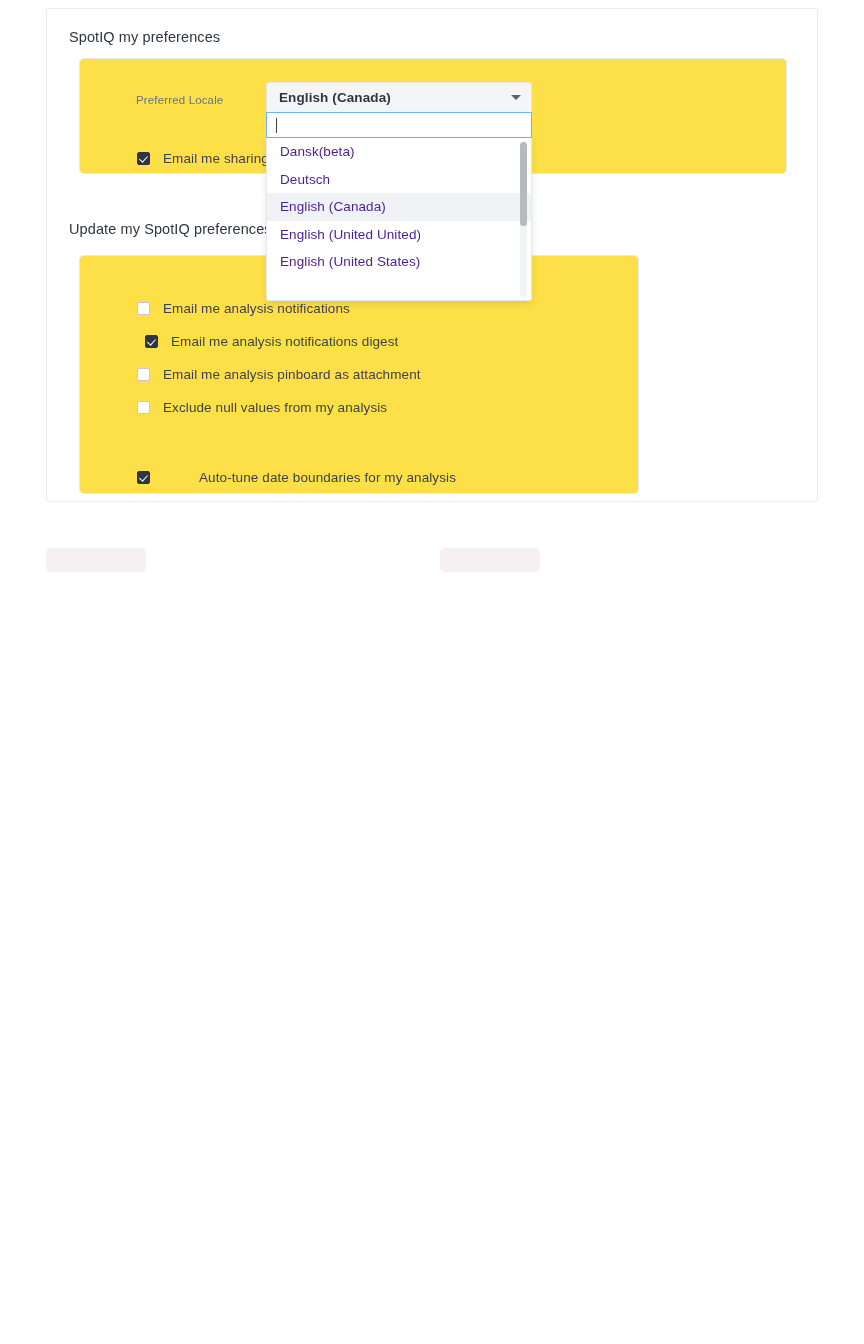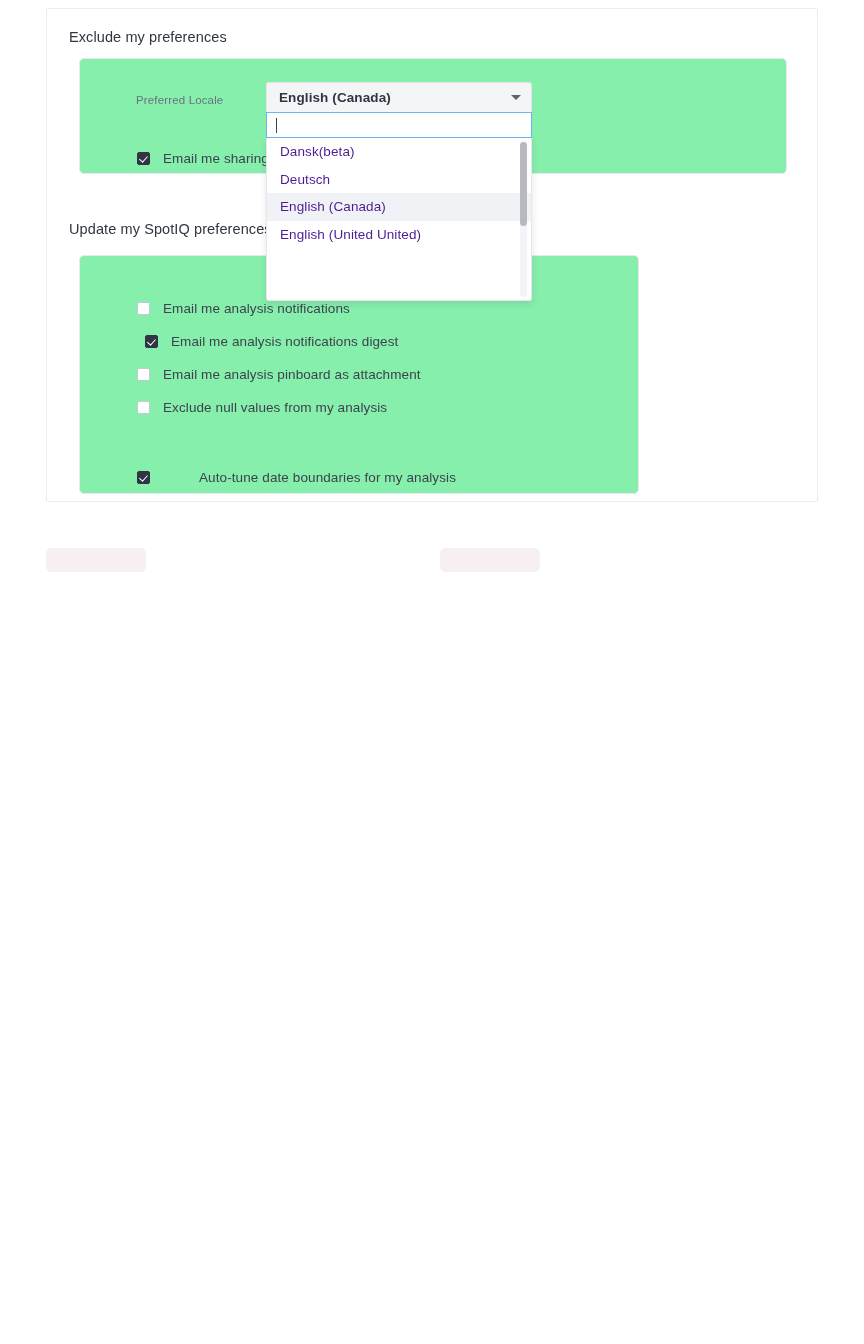--- a/index.html
+++ b/index.html
@@ -36,21 +36,21 @@
     letter-spacing: 0.1px;
     white-space: nowrap;
   }
   .heading-prefs  { left: 22px; top: 20px; }
   .heading-spotiq { left: 22px; top: 212px; }
 
   
   .panel {
     position: absolute;
     left: 32px;
-    background: #86efac;
+    background: #fde047;
     border: 1px solid #e7e9ee;
     border-radius: 5px;
     box-sizing: border-box;
   }
   .panel-prefs  { top: 49px;  width: 708px; height: 116px; }
   .panel-spotiq { top: 246px; width: 560px; height: 239px; }
 
   .field-label {
     position: absolute;
     left: 56px;
@@ -220,21 +220,21 @@
     border-radius: 5px;
   }
   .skeleton-left  { left: 46px;  top: 548px; width: 100px; }
   .skeleton-right { left: 440px; top: 548px; width: 100px; }
 </style>
 </head>
 <body>
 
 <div class="outer-card">
 
-  <div class="section-heading heading-prefs">Exclude my preferences</div>
+  <div class="section-heading heading-prefs">SpotIQ my preferences</div>
 
   <div class="panel panel-prefs">
 
     <div class="field-label">Preferred Locale</div>
 
     <div class="cb-row indent-a" style="top:90px;">
       <span class="cb-box on"></span>
       <span class="cb-label">Email me sharing notifications</span>
     </div>
 
@@ -283,20 +283,21 @@
   <div class="select-search">
     <span class="caret-bar"></span>
     <input class="search-input" type="text" value="" placeholder="" style="">
   </div>
 
   <div class="option-list">
     <div class="option">Dansk(beta)</div>
     <div class="option">Deutsch</div>
     <div class="option selected">English (Canada)</div>
     <div class="option">English (United United)</div>
+    <div class="option">English (United States)</div>
 
     <div class="scroll-track"></div>
     <div class="scroll-thumb"></div>
   </div>
 </div>
 
 <div class="skeleton-btn skeleton-left"></div>
 <div class="skeleton-btn skeleton-right"></div>
 
 </body></html>

